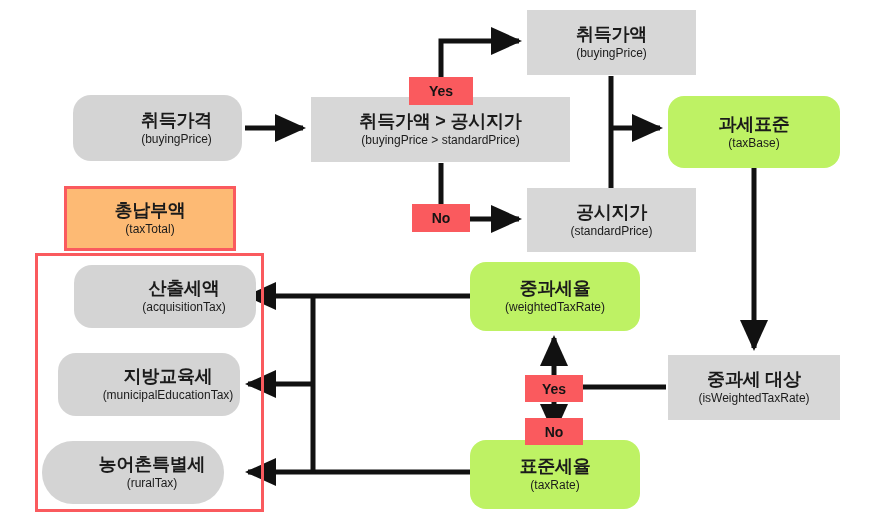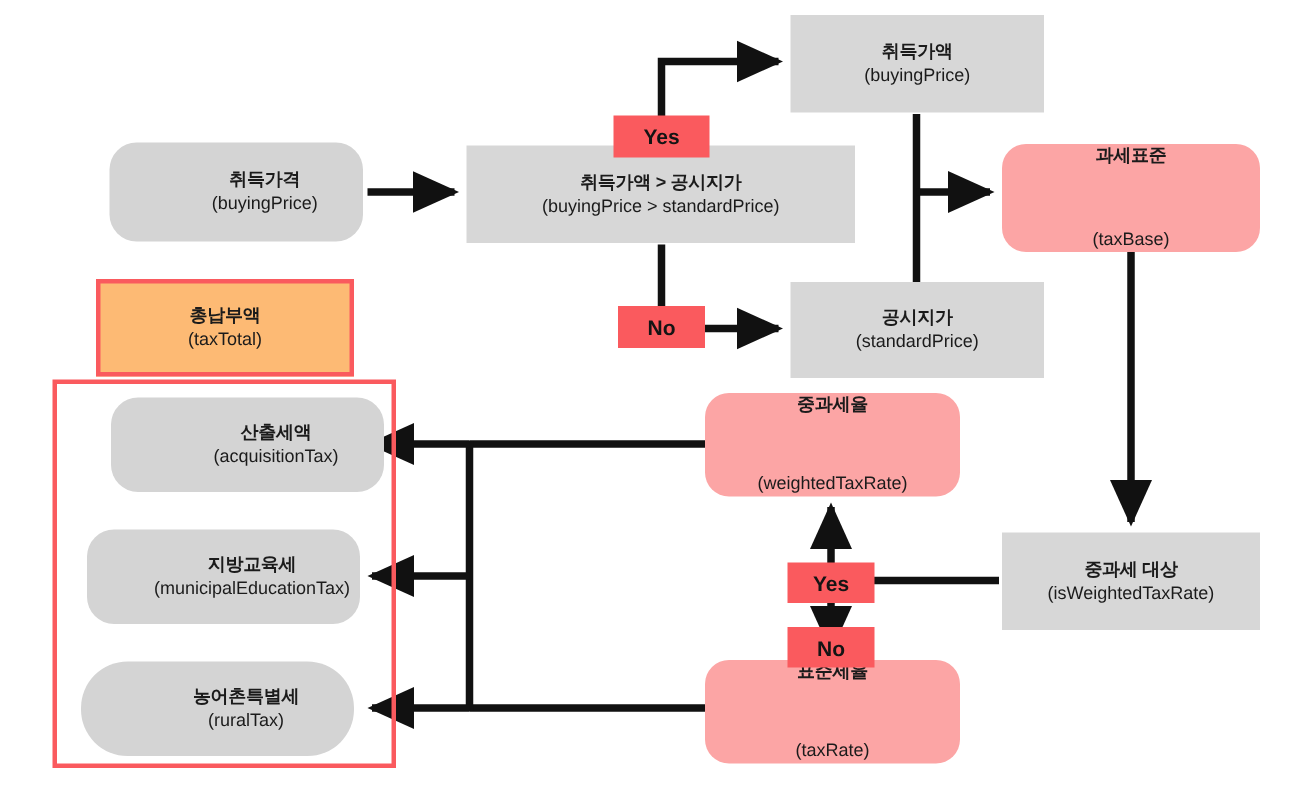--- a/index.html
+++ b/index.html
@@ -25,43 +25,42 @@
     box-sizing:border-box;
     display:flex;
     flex-direction:column;
     align-items:center;
     justify-content:center;
     text-align:center;
     color:#1b1b1b;
     line-height:1.3;
   }
   .node .ko{
-    font-size:12px;
+    font-size:18px;
     font-weight:700;
     letter-spacing:-0.2px;
     white-space:nowrap;
   }
   .node .en{
     font-size:12px;
     font-weight:400;
     white-space:nowrap;
   }
   .gray-rounded{
     background:#d4d4d4;
     border-radius:18px;
     padding-left:38px;
   }
   .gray-rect{
     background:#d7d7d7;
     border-radius:0;
   }
   .yellow-rounded{
-    background:#fca5a5;
+    background:#bef264;
     border-radius:16px;
-    justify-content:space-between;
   }
   .yellow-rect-red{
     background:#fdba74;
     border:3px solid #fa5a5e;
     border-radius:0;
   }
   .group-box{
     position:absolute;
     box-sizing:border-box;
     border:3px solid #fa5a5e;
@@ -202,21 +201,21 @@
   <div class="node gray-rounded" style="left:74px; top:265px; width:182px; height:63px;">
     <span class="ko">산출세액</span>
     <span class="en">(acquisitionTax)</span>
   </div>
 
   <div class="node gray-rounded" style="left:58px; top:353px; width:182px; height:63px;">
     <span class="ko">지방교육세</span>
     <span class="en">(municipalEducationTax)</span>
   </div>
 
-  <div class="node gray-rounded" style="left:54px; top:441px; width:182px; height:63px;border-radius:31px;">
+  <div class="node gray-rounded" style="left:42px; top:441px; width:182px; height:63px;border-radius:31px;">
     <span class="ko">농어촌특별세</span>
     <span class="en">(ruralTax)</span>
   </div>
 
   <div class="label-chip" style="left:409px; top:53px; width:64px; height:28px;">Yes</div>
 
   <div class="label-chip" style="left:412px; top:180px; width:58px; height:28px;">No</div>
 
   <div class="label-chip" style="left:525px; top:351px; width:58px; height:27px;">Yes</div>
 

